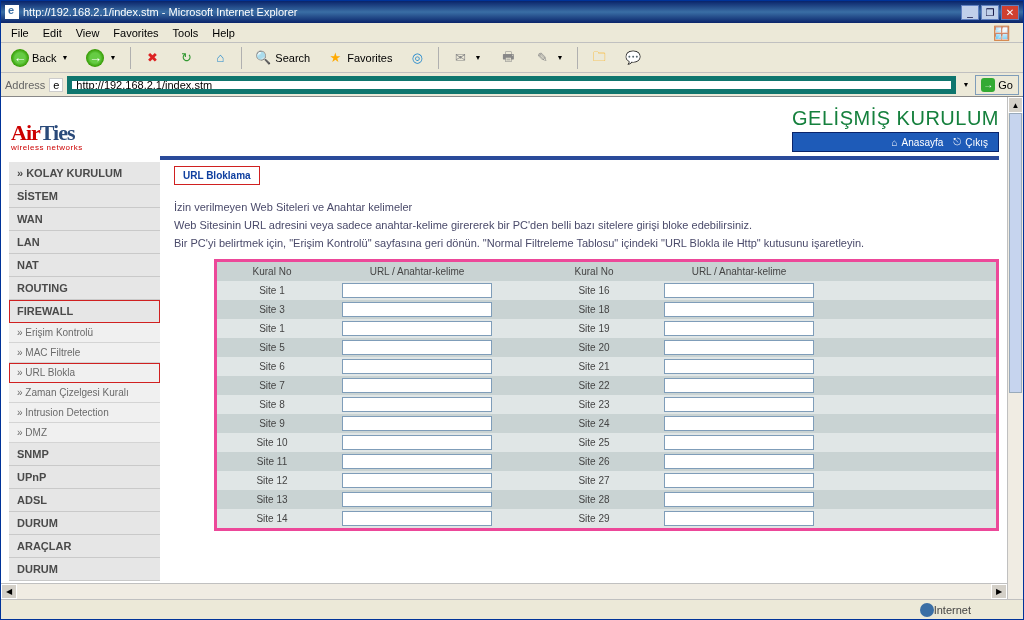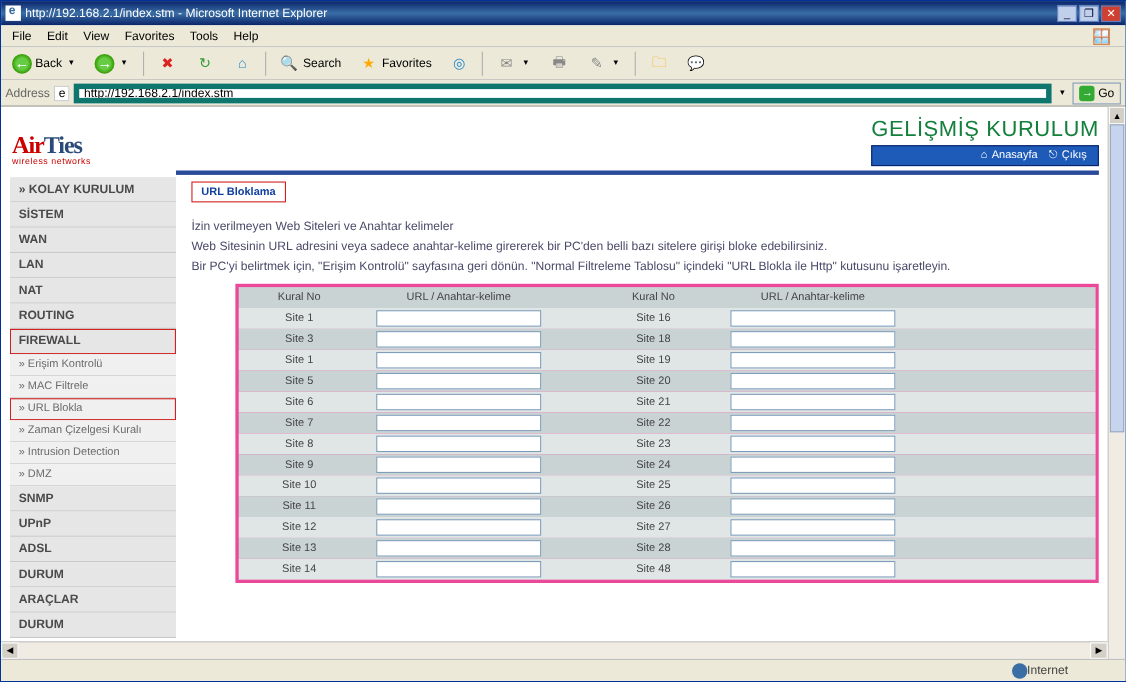--- a/index.html
+++ b/index.html
@@ -379,21 +379,21 @@
                   <div class="tbl-c col-input">
                     <input type="text" style="">
                   </div>
                 </div>
                 <div class="tbl-row">
                   <div class="tbl-c col-label">Site 14</div>
                   <div class="tbl-c col-input">
                     <input type="text" style="">
                   </div>
                   <div class="col-gap"></div>
-                  <div class="tbl-c col-label">Site 48</div>
+                  <div class="tbl-c col-label">Site 29</div>
                   <div class="tbl-c col-input">
                     <input type="text" style="">
                   </div>
                 </div>
               </div>
           </div>
         </div>
       </div>
     </div>
 

